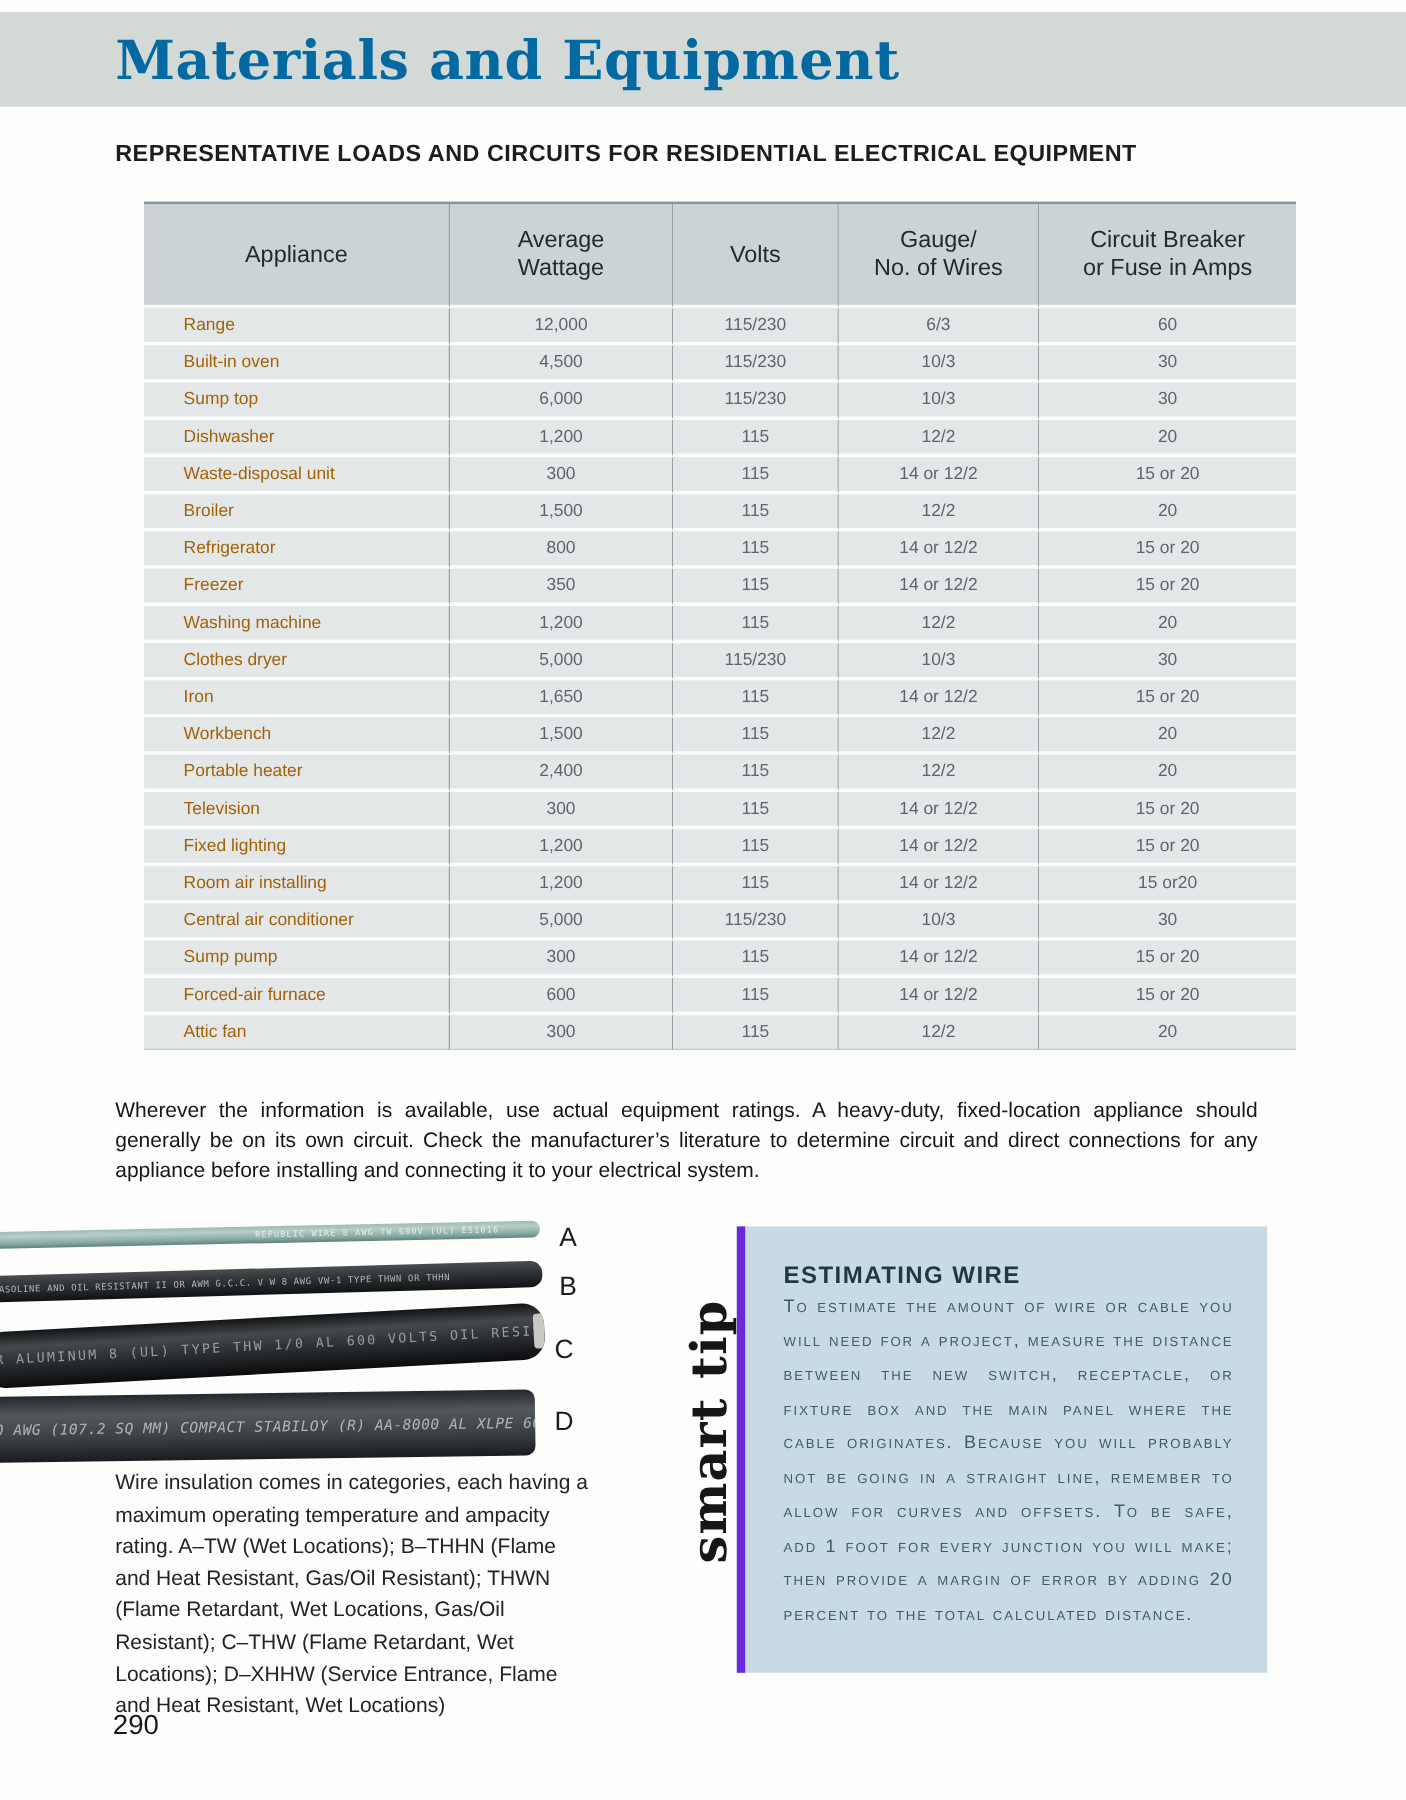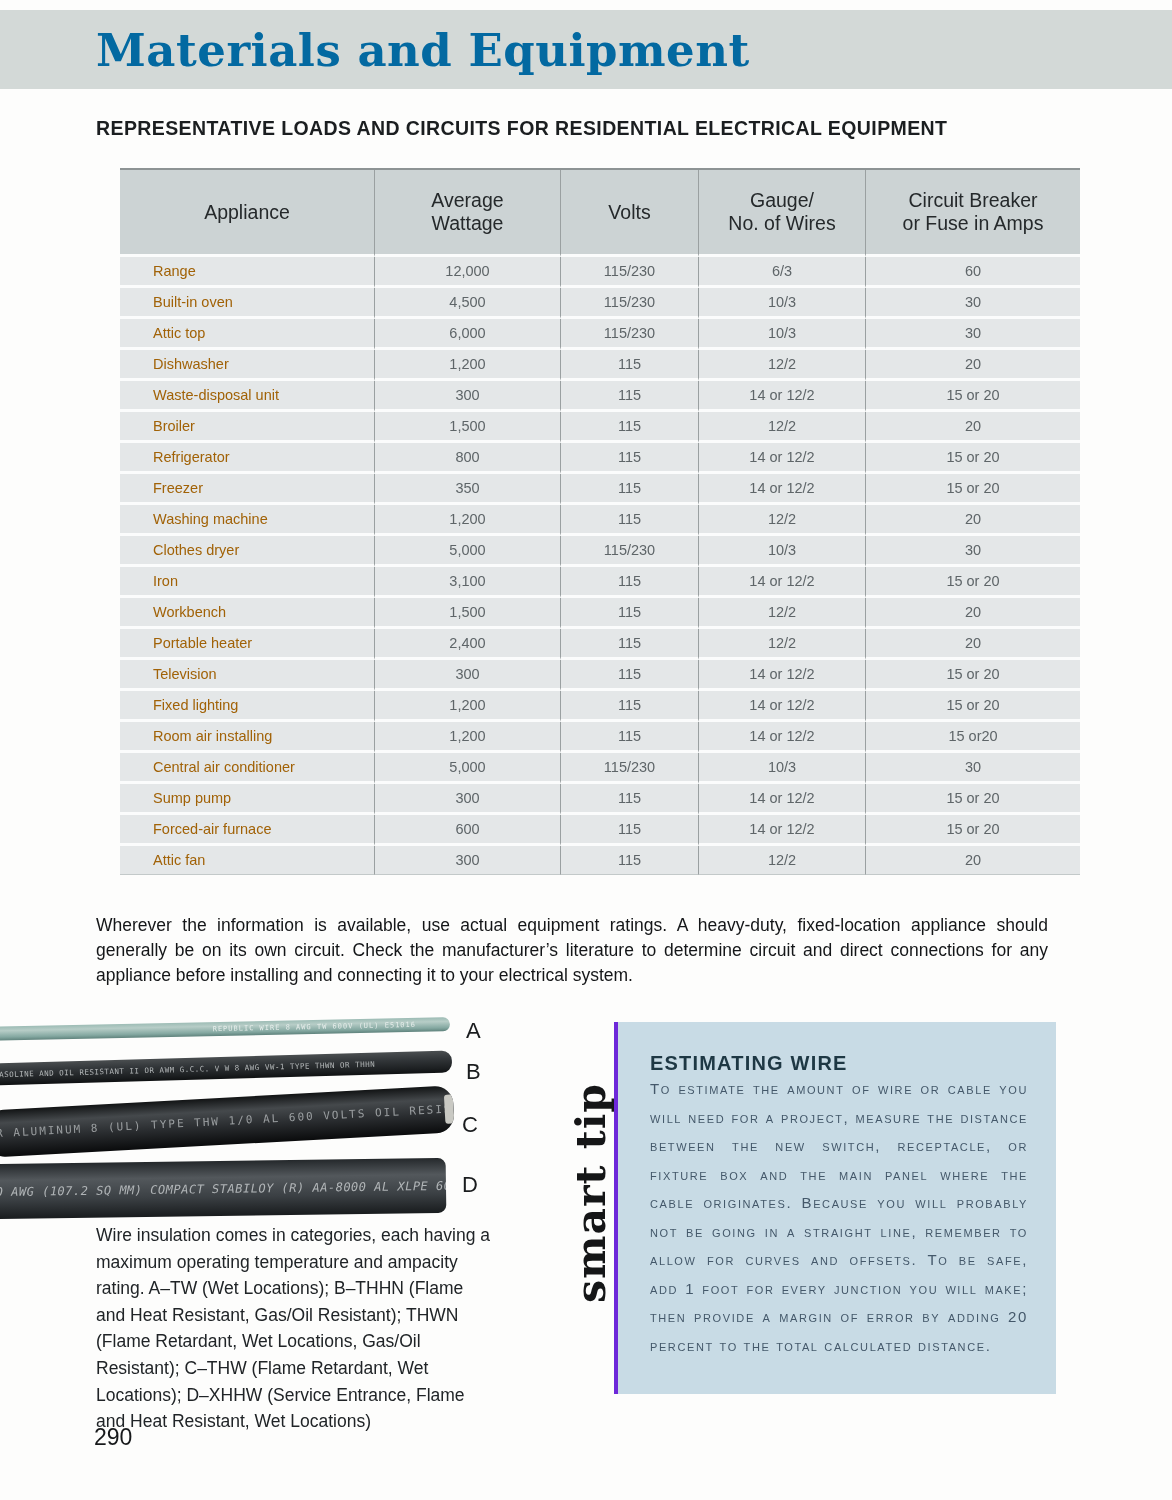--- a/index.html
+++ b/index.html
@@ -115,21 +115,21 @@
   }
   .smart-tip-label span {
     position: absolute; left: 50%; top: 50%;
     transform: translate(-50%, -50%) rotate(-90deg);
     white-space: nowrap;
     font-family: "DejaVu Serif", serif; font-weight: 700;
     font-size: 41px; letter-spacing: 1px; color: #151617;
   }
   .tip-box {
     position: absolute; left: 614px; top: 1022px; width: 442px; height: 372px;
-    background: #c8dbe5; border-left: 4px solid #6d28d9;
+    background: #c8dbe5; border-left: 7px solid #6d28d9;
     padding: 30px 28px 0 32px; overflow: hidden;
   }
   .tip-title {
     font-size: 20px; font-weight: 600; letter-spacing: 1.2px; color: #1e3844;
   }
   .tip-body {
     font-size: 15px; line-height: 1.9;
     font-variant: small-caps; letter-spacing: 1.6px;
     color: #44586a; text-align: justify;
   }
@@ -184,21 +184,21 @@
           <td>60</td>
         </tr>
         <tr>
           <td>Built-in oven</td>
           <td>4,500</td>
           <td>115/230</td>
           <td>10/3</td>
           <td>30</td>
         </tr>
         <tr>
-          <td>Attic top</td>
+          <td>Sump top</td>
           <td>6,000</td>
           <td>115/230</td>
           <td>10/3</td>
           <td>30</td>
         </tr>
         <tr>
           <td>Dishwasher</td>
           <td>1,200</td>
           <td>115</td>
           <td>12/2</td>
@@ -241,21 +241,21 @@
         </tr>
         <tr>
           <td>Clothes dryer</td>
           <td>5,000</td>
           <td>115/230</td>
           <td>10/3</td>
           <td>30</td>
         </tr>
         <tr>
           <td>Iron</td>
-          <td>3,100</td>
+          <td>1,650</td>
           <td>115</td>
           <td>14 or 12/2</td>
           <td>15 or 20</td>
         </tr>
         <tr>
           <td>Workbench</td>
           <td>1,500</td>
           <td>115</td>
           <td>12/2</td>
           <td>20</td>

